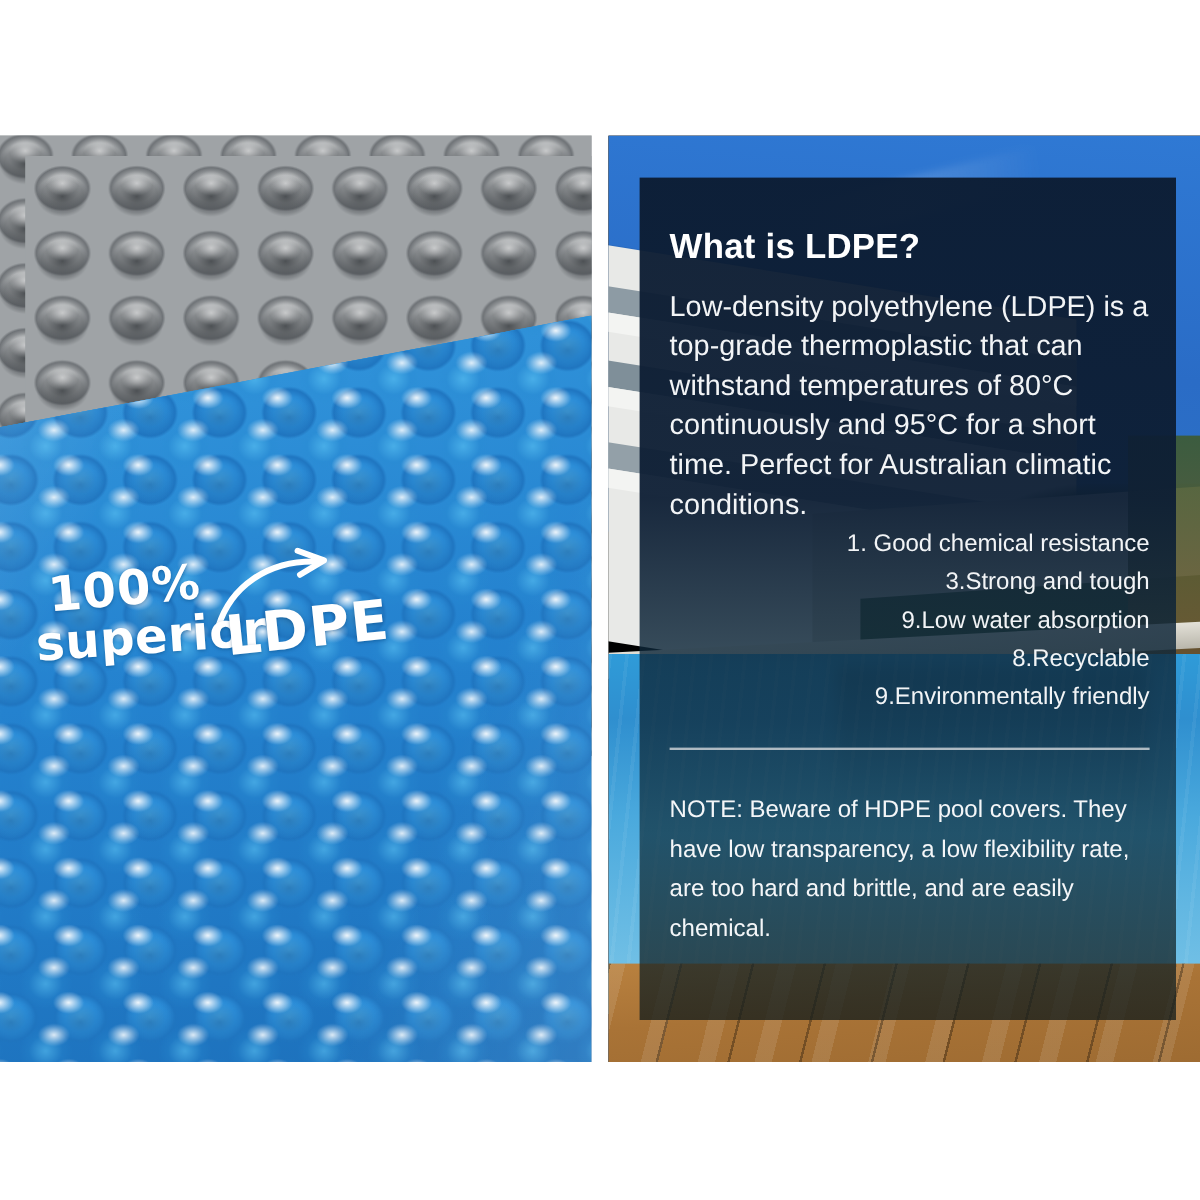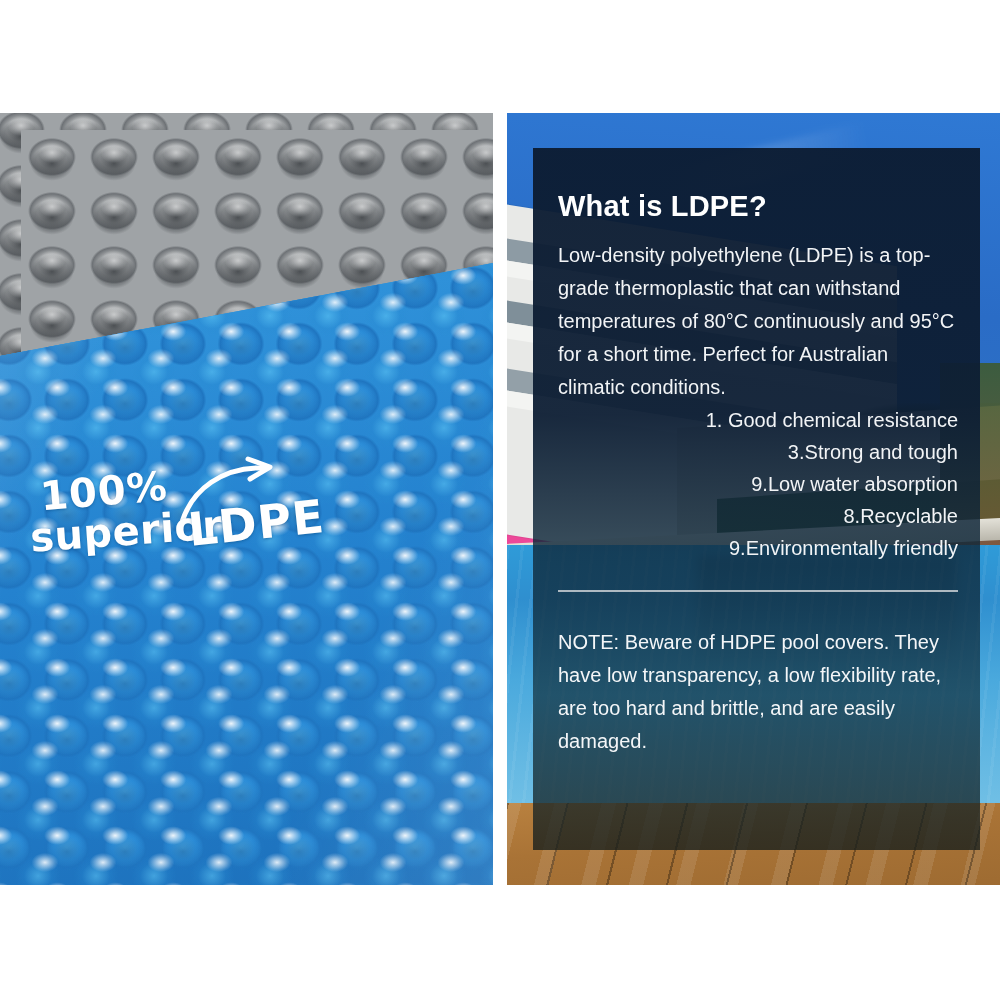--- a/index.html
+++ b/index.html
@@ -44,21 +44,21 @@
   #hand-mark{position:absolute;left:30px;top:355px;width:290px;height:105px;color:#fff;}
   #hand-mark .l1{position:absolute;left:10px;top:0;font-size:40px;font-weight:700;letter-spacing:1px;
     transform:rotate(-5deg);text-shadow:0 1px 3px rgba(0,60,110,.45);font-family:"DejaVu Sans",sans-serif;}
   #hand-mark .l2{position:absolute;left:0;top:40px;font-size:40px;font-weight:700;letter-spacing:.5px;
     transform:rotate(-4deg);text-shadow:0 1px 3px rgba(0,60,110,.45);font-family:"DejaVu Sans",sans-serif;}
   #hand-mark .l3{position:absolute;left:158px;top:28px;font-size:46px;font-weight:700;letter-spacing:1px;
     transform:rotate(-6deg);text-shadow:0 1px 3px rgba(0,60,110,.45);font-family:"DejaVu Sans",sans-serif;}
   #curve-arrow{position:absolute;left:148px;top:-12px;width:105px;height:72px;}
 
   
-  #right-panel{position:absolute;left:507px;top:113px;width:493px;height:772px;overflow:hidden;background:#ec4899;}
+  #right-panel{position:absolute;left:507px;top:113px;width:493px;height:772px;overflow:hidden;background:#000000;}
   .sky{position:absolute;left:0;top:0;width:493px;height:330px;background:linear-gradient(185deg,#2f79d4 0%,#2a6cc6 55%,#2f72c4 100%);}
   .sky .cloud{position:absolute;left:150px;top:34px;width:210px;height:34px;
     background:linear-gradient(100deg,rgba(255,255,255,0) 0%,rgba(255,255,255,.16) 45%,rgba(255,255,255,0) 100%);
     transform:rotate(-14deg);filter:blur(3px);}
   
   .building{position:absolute;left:-30px;top:120px;width:420px;height:330px;background:#e8e9e7;
     transform:skewY(9deg);box-shadow:0 0 0 1px rgba(0,0,0,.05);}
   .building .band{position:absolute;left:0;width:100%;height:22px;background:#b9bfc2;}
   .building .g1{top:34px;background:#8d9ba4;}
   .building .g2{top:96px;background:#7f8f99;}
@@ -79,21 +79,21 @@
   .deck .planks{position:absolute;inset:0;
     background:repeating-linear-gradient(104deg,rgba(0,0,0,.30) 0px,rgba(0,0,0,.30) 2px,rgba(0,0,0,0) 2px,rgba(0,0,0,0) 58px),
                repeating-linear-gradient(104deg,rgba(255,255,255,.10) 0px,rgba(255,255,255,.10) 14px,rgba(255,255,255,0) 14px,rgba(255,255,255,0) 46px);}
   .far-right-tree{position:absolute;right:0;top:250px;width:60px;height:210px;background:linear-gradient(180deg,#3d5a30,#7a5a35);opacity:.9;}
 
   
   #info-card{position:absolute;left:26px;top:35px;width:447px;height:702px;
     background:linear-gradient(180deg,rgba(12,28,50,.96) 0%,rgba(13,30,52,.95) 38%,rgba(14,40,58,.80) 58%,rgba(16,48,62,.72) 78%,rgba(22,30,28,.78) 100%);}
   #info-card .pad{position:absolute;left:25px;right:22px;top:0;}
   #heading{margin:0;padding-top:42px;font-size:29px;font-weight:700;color:#ffffff;letter-spacing:.2px;}
-  #intro{margin:16px 0 0 0;font-size:20px;line-height:33px;color:#f2f4f6;}
+  #intro{margin:16px 0 0 0;font-size:24px;line-height:33px;color:#f2f4f6;}
   #props-label{margin:28px 0 0 0;font-size:20px;line-height:31px;color:#f2f4f6;}
   #props-list{list-style:none;margin:0;padding:0;}
   #props-list li{font-size:20px;line-height:32px;color:#f2f4f6;white-space:pre;text-align:right;}
   #divider{margin:26px 0 0 0;height:2px;background:#c9cfd4;opacity:.85;}
   #note{margin:34px 0 0 0;font-size:20px;line-height:33px;color:#f4f6f8;}
 </style>
 </head>
 <body>
 
 <div id="stage">
@@ -150,18 +150,18 @@
         <h1 id="heading">What is LDPE?</h1>
         <p id="intro">Low-density polyethylene (LDPE) is a top-grade thermoplastic that can withstand temperatures of 80°C continuously and 95°C for a short time. Perfect for Australian climatic conditions.</p>
         <ul id="props-list">
           <li>1. Good chemical resistance</li>
           <li>3.Strong and tough</li>
           <li>9.Low water absorption</li>
           <li>8.Recyclable</li>
           <li>9.Environmentally friendly</li>
         </ul>
         <div id="divider"></div>
-        <p id="note">NOTE: Beware of HDPE pool covers. They have low transparency, a low flexibility rate, are too hard and brittle, and are easily damaged.</p>
+        <p id="note">NOTE: Beware of HDPE pool covers. They have low transparency, a low flexibility rate, are too hard and brittle, and are easily chemical.</p>
       </div>
     </div>
   </div>
 
 </div>
 
 </body></html>

